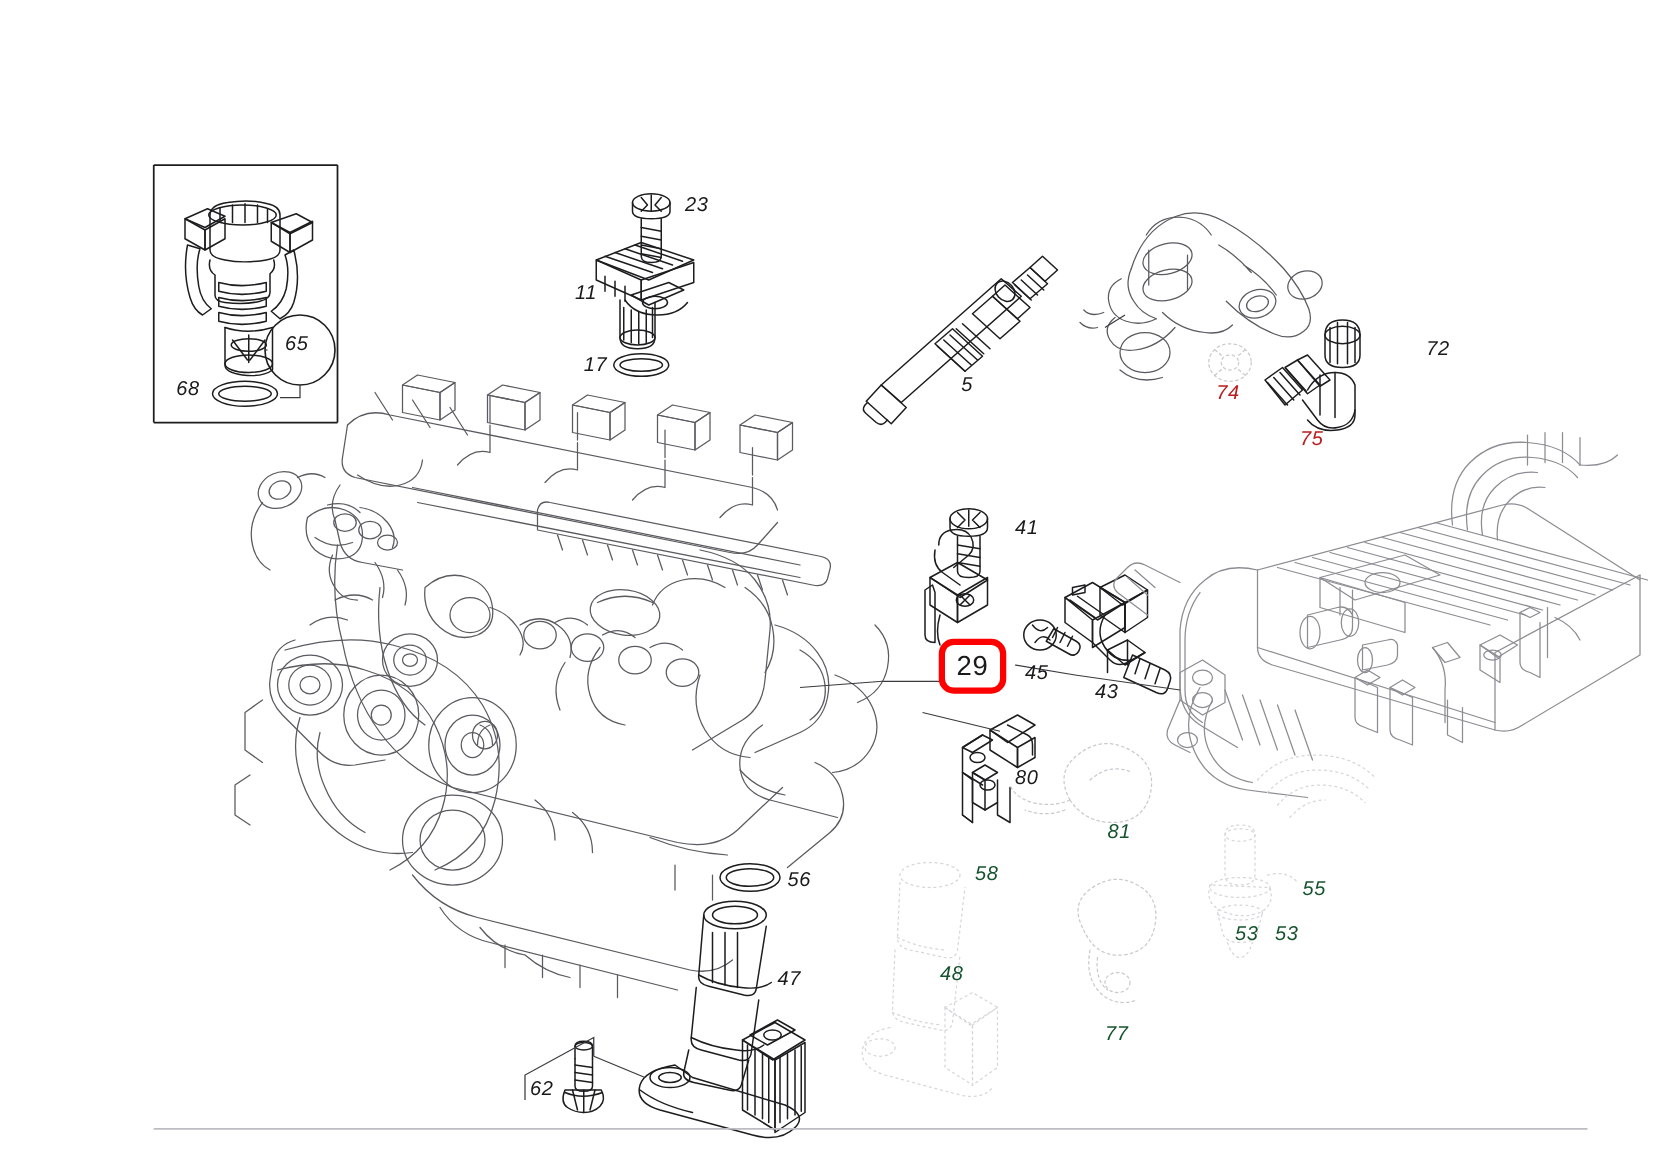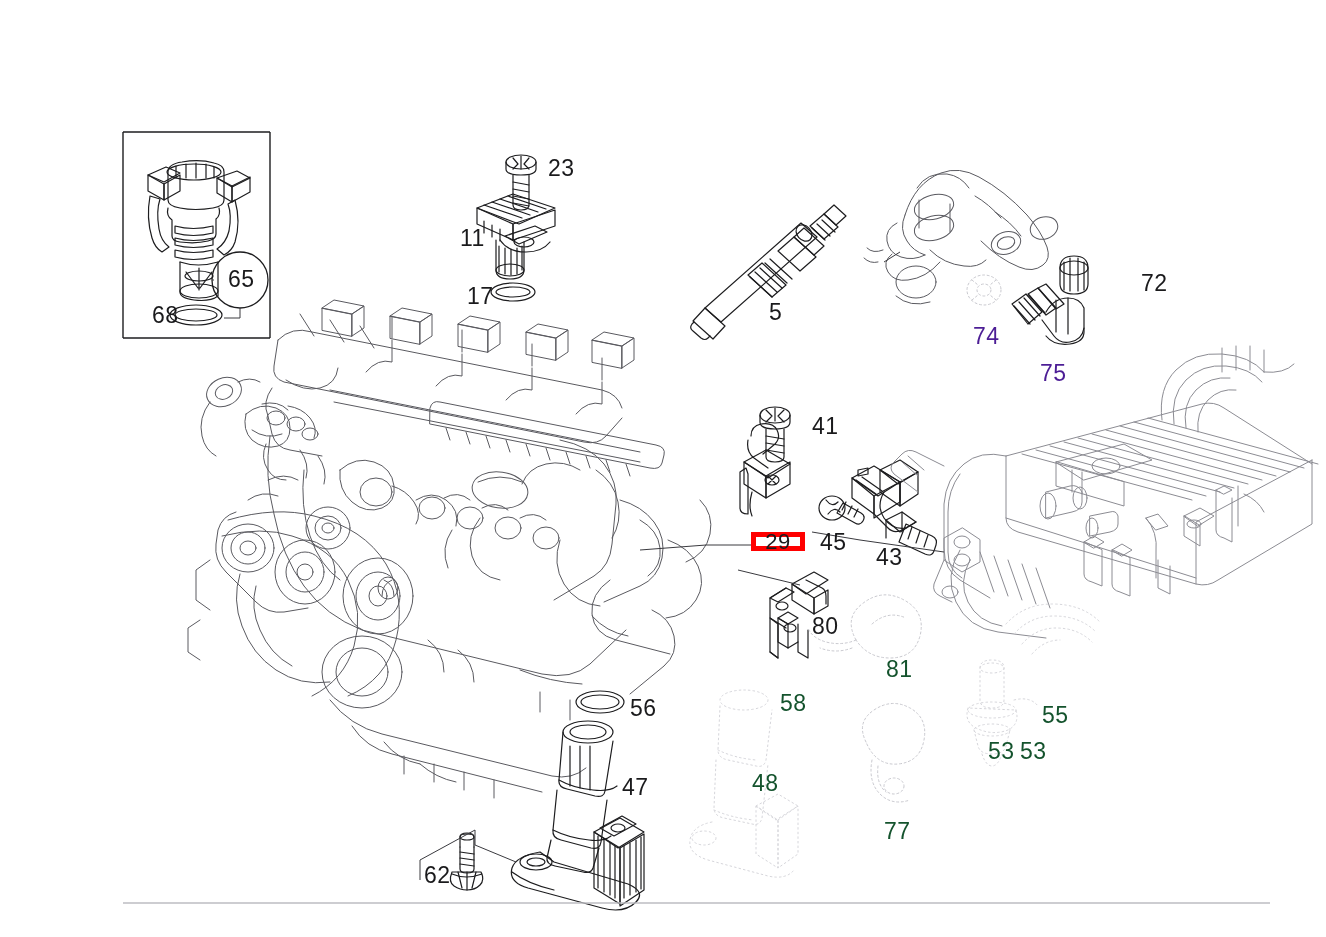--- a/index.html
+++ b/index.html
@@ -10,24 +10,24 @@
   svg.layer{position:absolute;left:0;top:0;width:1326px;height:937px;overflow:visible;}
   .ln{fill:none;stroke:#5a5a60;stroke-width:1;stroke-linecap:round;stroke-linejoin:round;}
   .ln-lt{fill:none;stroke:#8c8c93;stroke-width:1;stroke-linecap:round;stroke-linejoin:round;}
   .ln-dk{fill:none;stroke:#1d1d1f;stroke-width:1.2;stroke-linecap:round;stroke-linejoin:round;}
   .ln-gh{fill:none;stroke:#c9c9cf;stroke-width:1;stroke-dasharray:2 2.6;stroke-linecap:round;}
   .ln-gh2{fill:none;stroke:#d6d6db;stroke-width:1;stroke-dasharray:1.6 3;stroke-linecap:round;}
   .leader{fill:none;stroke:#3a3a3f;stroke-width:1;}
   .insetbox{fill:none;stroke:#1d1d1f;stroke-width:1.4;}
   .hr{stroke:#bcbcc2;stroke-width:1.4;}
   .lbl{position:absolute;font-family:"Liberation Sans",sans-serif;
-       font-size:23px;font-weight:400;color:#1a1a1c;letter-spacing:.5px;
-       white-space:nowrap;line-height:1;user-select:none;}
+       font-size:16px;font-weight:400;color:#1a1a1c;letter-spacing:.5px;
+       white-space:nowrap;line-height:1;user-select:none;font-style:italic;}
   .lbl.ghost{color:#14532d;}
-  .lbl.mid{color:#4c1d95;margin-top:18px;}
+  .lbl.mid{color:#b91c1c;}
   .redbox{position:absolute;border:5px solid #ff0000;background:#ffffff;
           display:flex;align-items:center;justify-content:center;box-sizing:border-box;}
   .redbox span{font-size:22px;color:#1a1a1c;letter-spacing:.5px;line-height:1;}
   .hl-circle{fill:none;stroke:#1d1d1f;stroke-width:1.3;}
 </style>
 </head>
 <body>
 
 <div id="diagram-root">
 
@@ -474,21 +474,21 @@
     <path d="M1022 644 q14 -16 34 -16 q22 0 36 14"></path>
     <path d="M1032 654 q12 -14 28 -14"></path>
   </g>
 
   <line class="hr" x1="123" y1="903" x2="1270" y2="903"></line>
 </svg>
 
 <div>
 
   <div class="lbl" style="left:228px;top:268px;">65</div>
-  <div class="lbl" style="left:152px;top:304px;">68</div>
+  <div class="lbl" style="left:141px;top:304px;">68</div>
 
   <div class="lbl" style="left:548px;top:157px;">23</div>
   <div class="lbl" style="left:460px;top:227px;">11</div>
   <div class="lbl" style="left:467px;top:285px;">17</div>
   <div class="lbl" style="left:769px;top:301px;">5</div>
   <div class="lbl" style="left:1141px;top:272px;">72</div>
   <div class="lbl mid" style="left:973px;top:307px;">74</div>
   <div class="lbl mid" style="left:1040px;top:344px;">75</div>
   <div class="lbl" style="left:812px;top:415px;">41</div>
   <div class="lbl" style="left:820px;top:531px;">45</div>
@@ -500,17 +500,17 @@
 
   <div class="lbl ghost" style="left:886px;top:658px;">81</div>
   <div class="lbl ghost" style="left:884px;top:820px;">77</div>
   <div class="lbl ghost" style="left:988px;top:740px;">53</div>
   <div class="lbl ghost" style="left:1020px;top:740px;">53</div>
   <div class="lbl ghost" style="left:1042px;top:704px;">55</div>
   <div class="lbl ghost" style="left:780px;top:692px;">58</div>
   <div class="lbl ghost" style="left:752px;top:772px;">48</div>
 </div>
 
-<div class="redbox" style="left:751px;top:532px;width:54px;height:19px;">
+<div class="redbox" style="left:751px;top:511px;width:54px;height:44px;border-radius:12px;">
   <span>29</span>
 </div>
 
 </div>
 
 </body></html>

